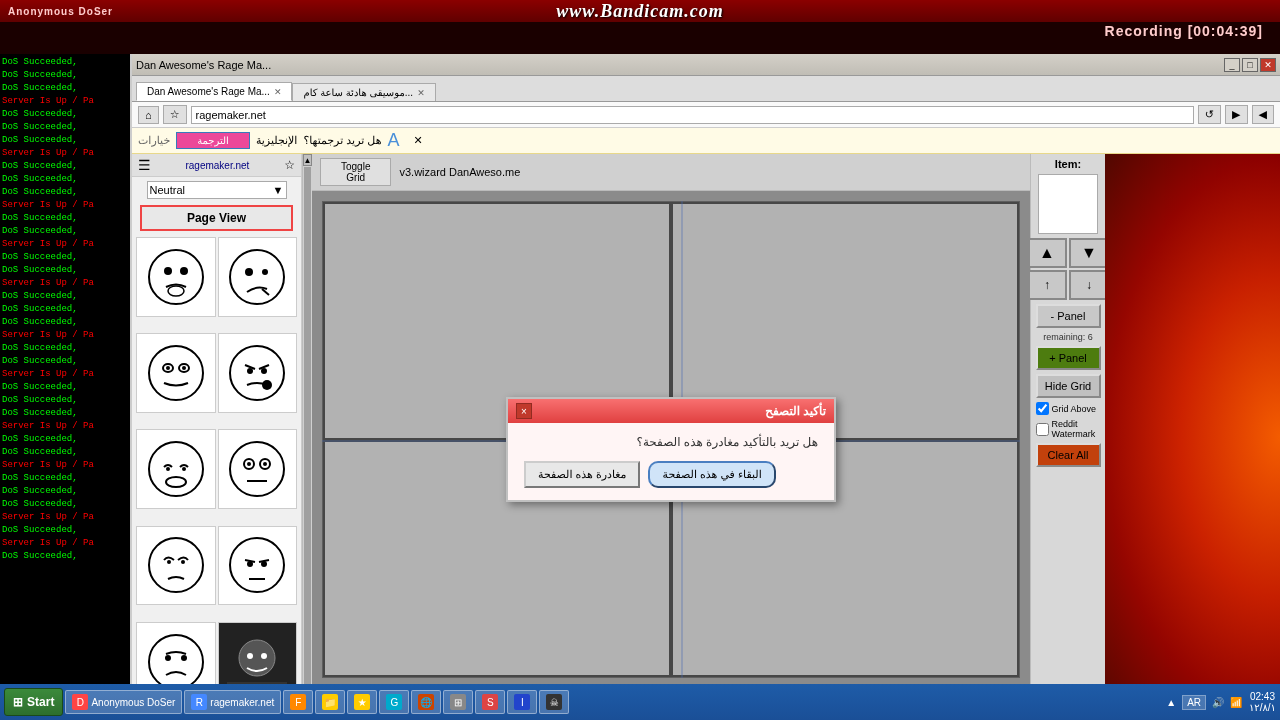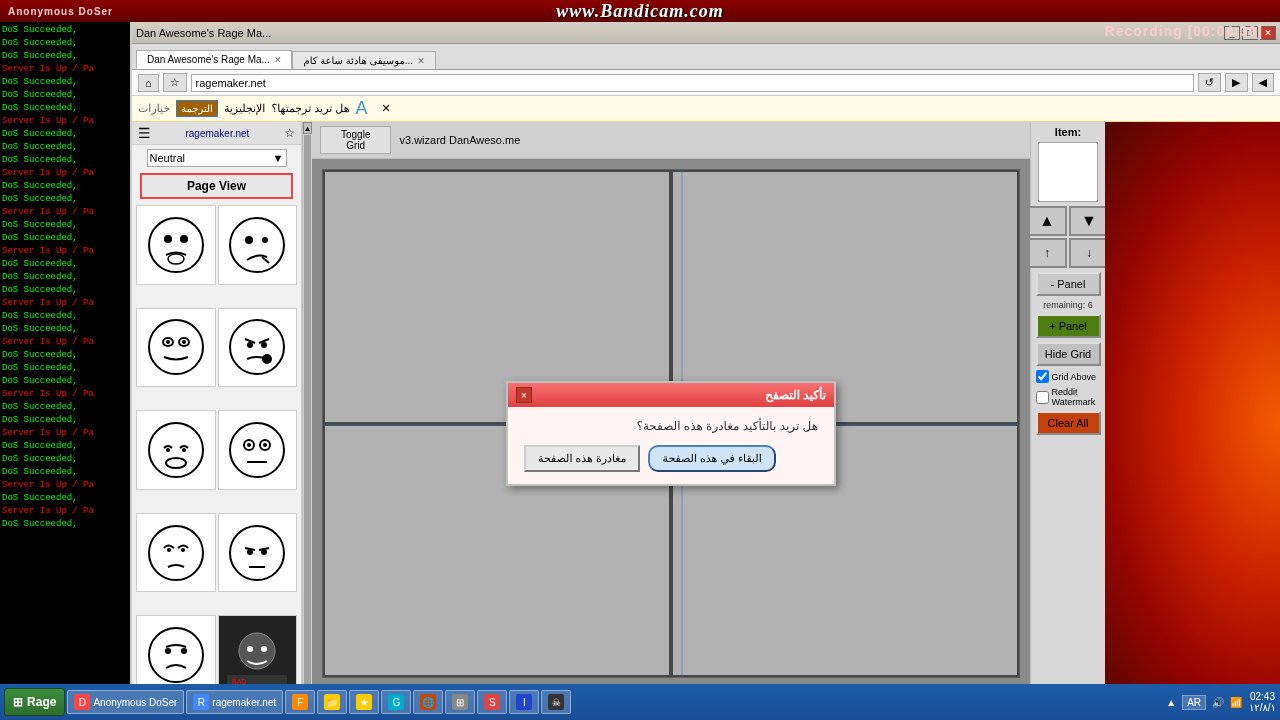--- a/index.html
+++ b/index.html
@@ -46,20 +46,21 @@
       font-size: 14px;
       color: #ffcccc;
       margin-top: 40px;
     }
 
     
     .main-layout {
       display: flex;
       flex: 1;
       height: calc(720px - 22px);
+      margin-top: 32px;
     }
 
     
     .dos-terminal {
       width: 130px;
       background: #000;
       color: #00ff00;
       font-family: 'Courier New', monospace;
       font-size: 9px;
       padding: 2px;
@@ -171,24 +172,24 @@
       border-bottom: 1px solid #e8d88a;
       padding: 2px 6px;
       display: flex;
       align-items: center;
       justify-content: flex-end;
       gap: 6px;
       font-size: 11px;
       direction: rtl;
     }
     .translate-btn {
-      background: #a16207;
+      background: #ec4899;
       color: white;
       border: 1px solid #357abd;
-      padding: 2px 4px;
+      padding: 2px 20px;
       cursor: pointer;
       font-size: 10px;
     }
 
     
     .browser-content {
       flex: 1;
       display: flex;
       background: #e8e8e8;
       position: relative;
@@ -858,21 +859,21 @@
         <div class="fire-bg-right">
           <div style="position: absolute; inset: 0; background: radial-gradient(ellipse at right center, #ff6600 0%, #cc2200 40%, #8B0000 70%, #3d0000 100%); opacity: 0.9;"></div>
         </div>
       </div>
     </div>
   </div>
 
   <div class="taskbar">
     <div class="start-btn">
       <span>⊞</span>
-      <span>Rage</span>
+      <span>Start</span>
     </div>
     <div class="taskbar-item">
       <div class="taskbar-icon" style="background: #ff4444; color: white;">D</div>
       <span>Anonymous DoSer</span>
     </div>
     <div class="taskbar-item">
       <div class="taskbar-icon" style="background: #4488ff; color: white;">R</div>
       <span>ragemaker.net</span>
     </div>
     <div class="taskbar-item">

